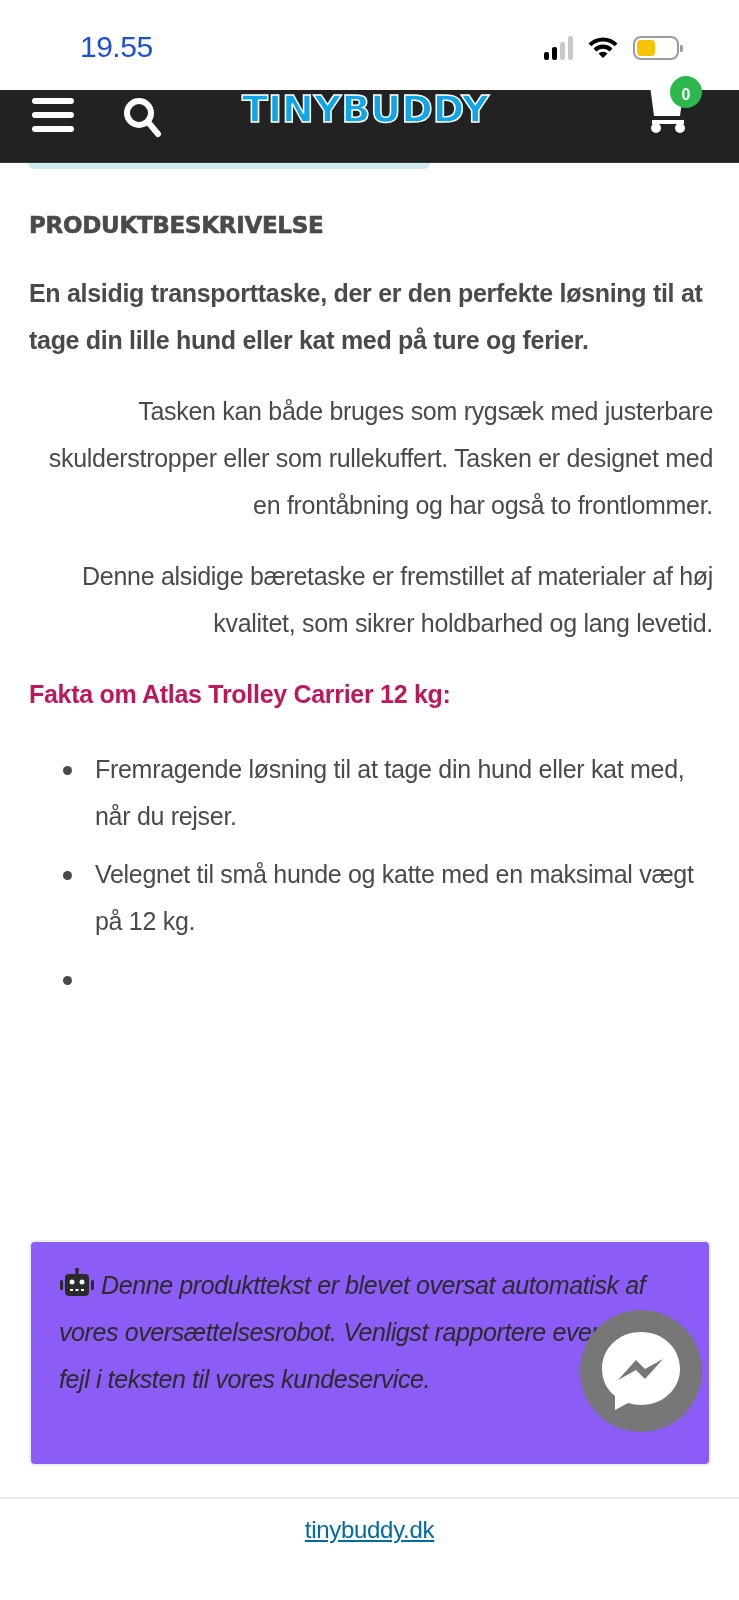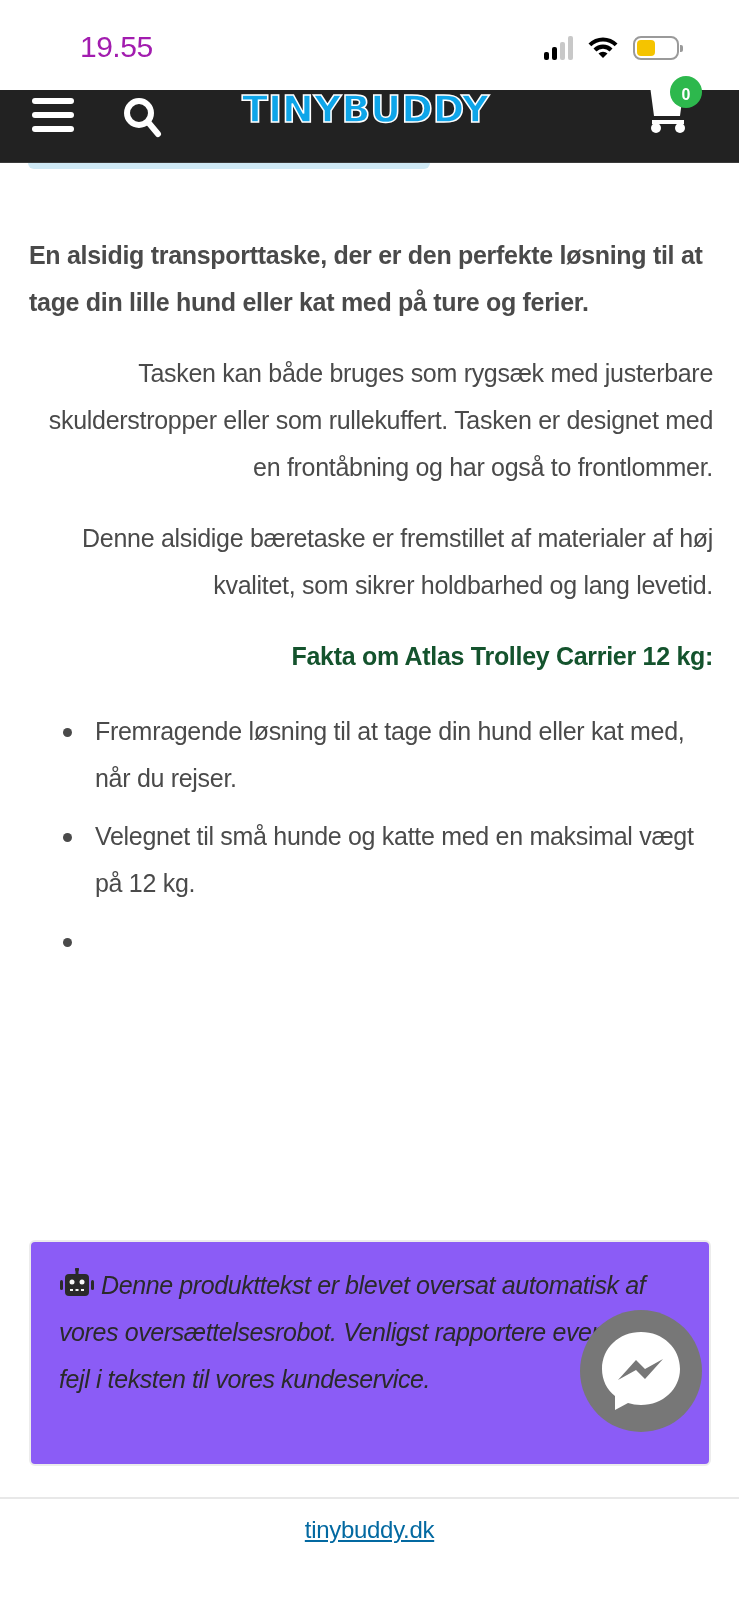--- a/index.html
+++ b/index.html
@@ -1,21 +1,21 @@
 <!DOCTYPE html>
 <html><head>
 <meta charset="utf-8">
 <style>
   * { box-sizing: border-box; margin: 0; padding: 0; }
   html, body { width: 739px; height: 1600px; overflow: hidden; background: #ffffff; }
   body { position: relative; font-family: "Liberation Sans", "DejaVu Sans", sans-serif; color: #4a4a4a; }
 
   
   .status-bar { position: absolute; top: 0; left: 0; width: 739px; height: 90px; background: #fff; }
-  .status-time { position: absolute; left: 80px; top: 30px; font-size: 30px; font-weight: 400; color: #a21caf; letter-spacing: -0.5px; font-family: "Liberation Sans", sans-serif; }
+  .status-time { position: absolute; left: 80px; top: 30px; font-size: 30px; font-weight: 400; color: #1d4ed8; letter-spacing: -0.5px; font-family: "Liberation Sans", sans-serif; }
   .status-icons { position: absolute; right: 60px; top: 36px; display: flex; align-items: center; gap: 14px; }
   .signal { display: flex; align-items: flex-end; gap: 3px; height: 24px; }
   .signal span { width: 5px; border-radius: 2px; background: #000; display: block; }
   .signal span.off { background: #c8c8c8; }
   .battery { position: relative; width: 46px; height: 24px; border: 2px solid #9a9a9a; border-radius: 8px; padding: 2px; }
   .battery .level { width: 18px; height: 100%; background: #f5c400; border-radius: 4px; }
   .battery::after { content: ""; position: absolute; right: -6px; top: 7px; width: 3px; height: 7px; background: #9a9a9a; border-radius: 0 2px 2px 0; }
 
   
   .site-header { position: absolute; top: 90px; left: 0; width: 739px; height: 73px; background: #222222; border-bottom: 1px solid #3a3a3a; }
@@ -25,21 +25,21 @@
   .logo { position: absolute; left: 242px; top: 0px; font-family: "DejaVu Sans", sans-serif; font-weight: 900; font-size: 38px; color: #0ea5e9; letter-spacing: 0px; line-height: 38px; -webkit-text-stroke: 1.5px #fff; }
   .cart-btn { position: absolute; left: 640px; top: 0px; width: 50px; height: 46px; }
   .cart-badge { position: absolute; left: 670px; top: -14px; width: 32px; height: 32px; border-radius: 50%; background: #2db84d; color: #fff; font-size: 16px; font-weight: 700; text-align: center; line-height: 38px; overflow: hidden; }
   .blue-strip { position: absolute; top: 163px; left: 28px; width: 402px; height: 6px; background: #cfe9f5; border-radius: 0 0 6px 6px; }
 
   
   .content { position: absolute; top: 200px; left: 29px; width: 684px; }
   .section-title { font-family: "DejaVu Sans", sans-serif; font-weight: 900; font-size: 23px; color: #4a4a4a; letter-spacing: -0.3px; margin-top: 12px; -webkit-text-stroke: 0.6px #4a4a4a; }
   .lead { margin-top: 32px; font-size: 25px; font-weight: 700; line-height: 47px; color: #4a4a4a; letter-spacing: -0.3px; }
   .para { margin-top: 24px; font-size: 25px; line-height: 47px; color: #4a4a4a; letter-spacing: -0.3px; text-align: right; }
-  .facts-title { margin-top: 24px; font-size: 25px; font-weight: 700; color: #14532d; letter-spacing: -0.3px; line-height: 47px; text-align: right; }
+  .facts-title { margin-top: 24px; font-size: 25px; font-weight: 700; color: #be185d; letter-spacing: -0.3px; line-height: 47px; }
   .facts-list { list-style: none; margin-top: 28px; }
   .facts-list li { position: relative; padding-left: 66px; font-size: 25px; line-height: 47px; color: #4a4a4a; letter-spacing: -0.3px; margin-bottom: 11px; }
   .facts-list li .bullet { position: absolute; left: 34px; top: 20px; width: 9px; height: 9px; border-radius: 50%; background: #4a4a4a; }
 
   .notice { position: absolute; top: 1240px; left: 29px; width: 682px; height: 226px; background: #8b5cf6; border: 2px solid #ececec; border-radius: 6px; padding: 20px 28px; }
   .notice p { font-style: italic; font-size: 25px; line-height: 47px; color: #2a2a2a; letter-spacing: -0.4px; }
   .robot-icon { display: inline-block; vertical-align: -4px; width: 36px; height: 30px; margin-right: 6px; }
 
   .messenger-btn { position: absolute; left: 580px; top: 1310px; width: 122px; height: 122px; border-radius: 50%; background: #777777; }
   .messenger-btn svg { position: absolute; left: 20px; top: 20px; }
@@ -85,20 +85,21 @@
     <path d="M4 -4 L10 -4 L14 26 L40 26 L44 -4 Z" fill="#fff"></path>
     <rect x="12" y="30" width="32" height="4" fill="#fff"></rect>
     <circle cx="16" cy="38" r="5" fill="#fff"></circle>
     <circle cx="40" cy="38" r="5" fill="#fff"></circle>
   </svg>
   <div class="cart-badge">0</div>
 </div>
 <div class="blue-strip"></div>
 
 <div class="content">
+  <h2 class="section-title">PRODUKTBESKRIVELSE</h2>
   <p class="lead">En alsidig transporttaske, der er den perfekte løsning til at tage din lille hund eller kat med på ture og ferier.</p>
   <p class="para">Tasken kan både bruges som rygsæk med justerbare skulderstropper eller som rullekuffert. Tasken er designet med en frontåbning og har også to frontlommer.</p>
   <p class="para">Denne alsidige bæretaske er fremstillet af materialer af høj kvalitet, som sikrer holdbarhed og lang levetid.</p>
   <p class="facts-title">Fakta om Atlas Trolley Carrier 12 kg:</p>
   <ul class="facts-list">
     <li><span class="bullet"></span><span>Fremragende løsning til at tage din hund eller kat med, når du rejser.</span></li>
     <li><span class="bullet"></span><span>Velegnet til små hunde og katte med en maksimal vægt på 12 kg.</span></li>
     <li><span class="bullet"></span></li>
   </ul>
 </div>

